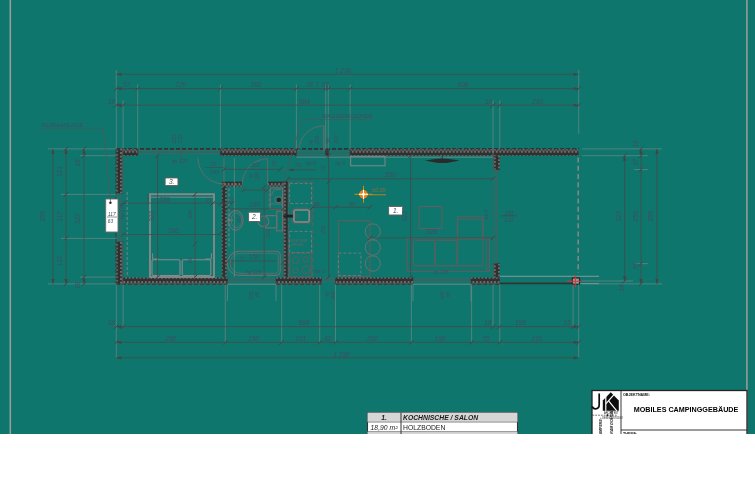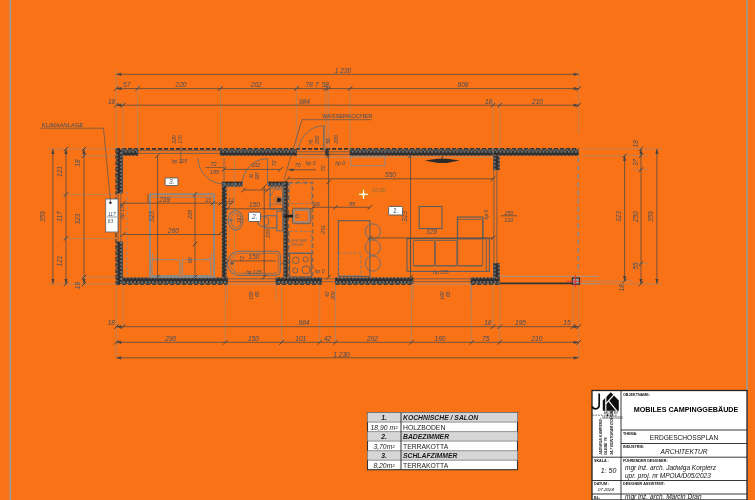--- a/index.html
+++ b/index.html
@@ -1,16 +1,16 @@
 <!DOCTYPE html>
 <html><head>
 <meta charset="utf-8">
 <style>
   html,body{margin:0;padding:0;background:#ffffff;}
-  #sheet{position:relative;width:755px;height:500px;background:#f97316;overflow:hidden;
+  #sheet{position:relative;width:755px;height:434px;background:#0f766e;overflow:hidden;
          font-family:"Liberation Sans", sans-serif;}
   svg text{font-family:"Liberation Sans", sans-serif;}
 </style>
 </head>
 <body>
 <div id="sheet">
 <svg width="755" height="500" viewBox="0 0 755 500" xmlns="http://www.w3.org/2000/svg">
 <defs>
   <pattern id="wl" width="3.6" height="7" patternUnits="userSpaceOnUse">
     <rect width="3.6" height="7" fill="#303030"></rect>

